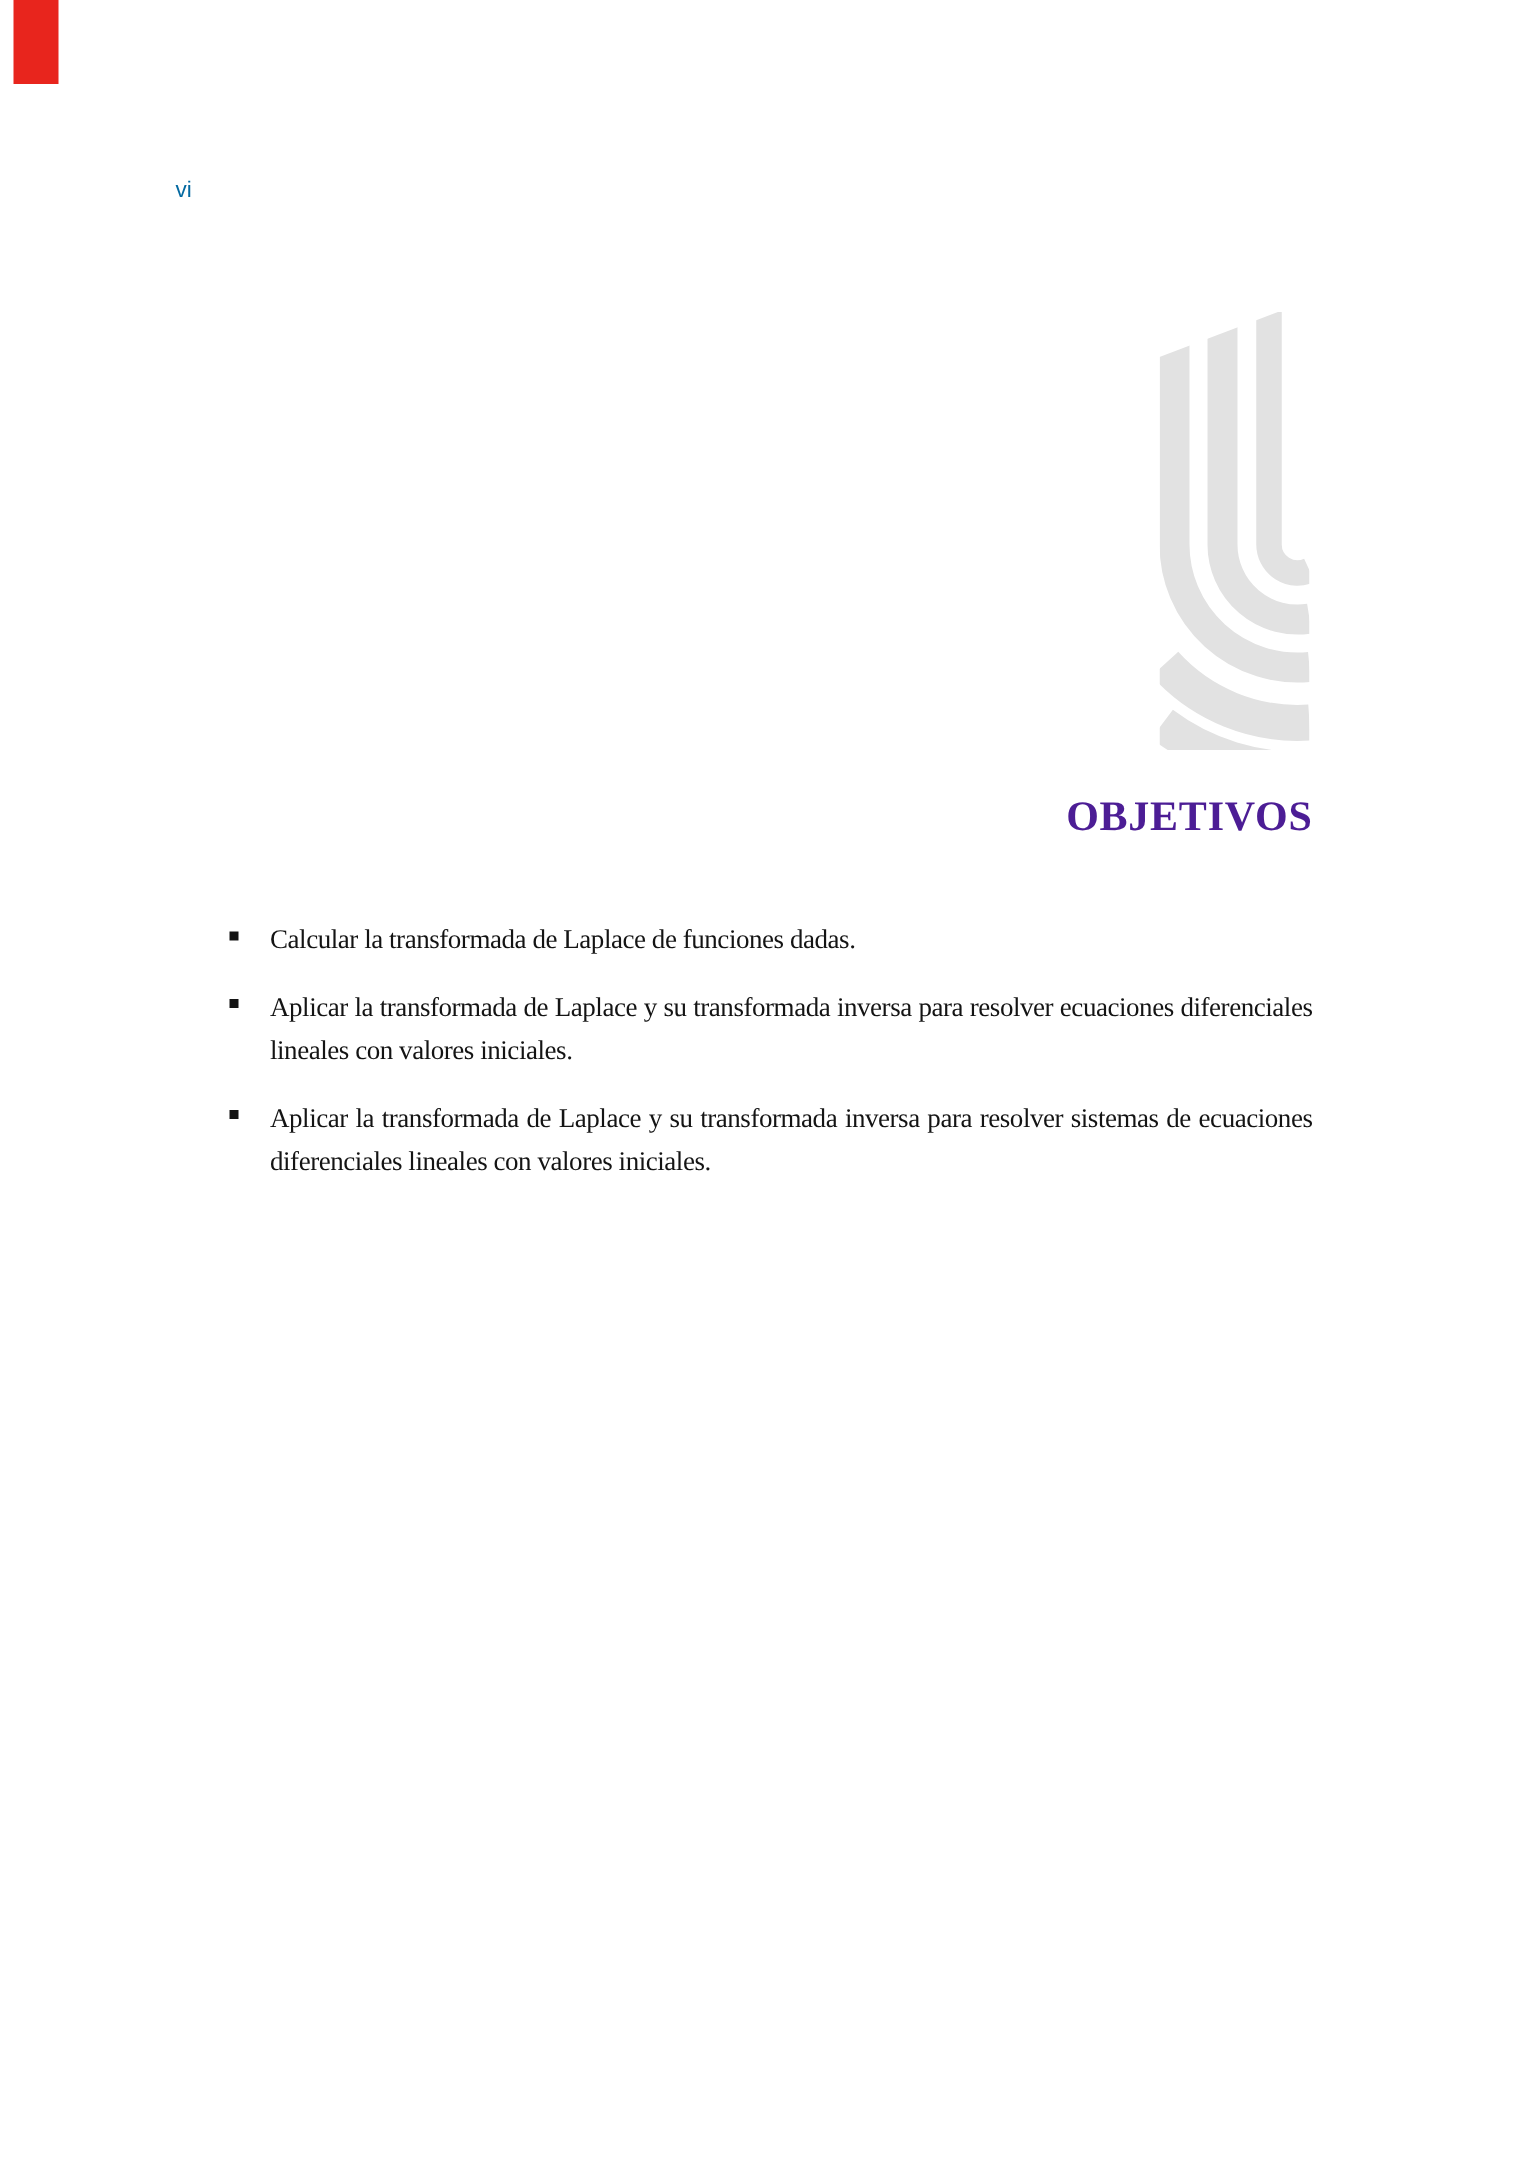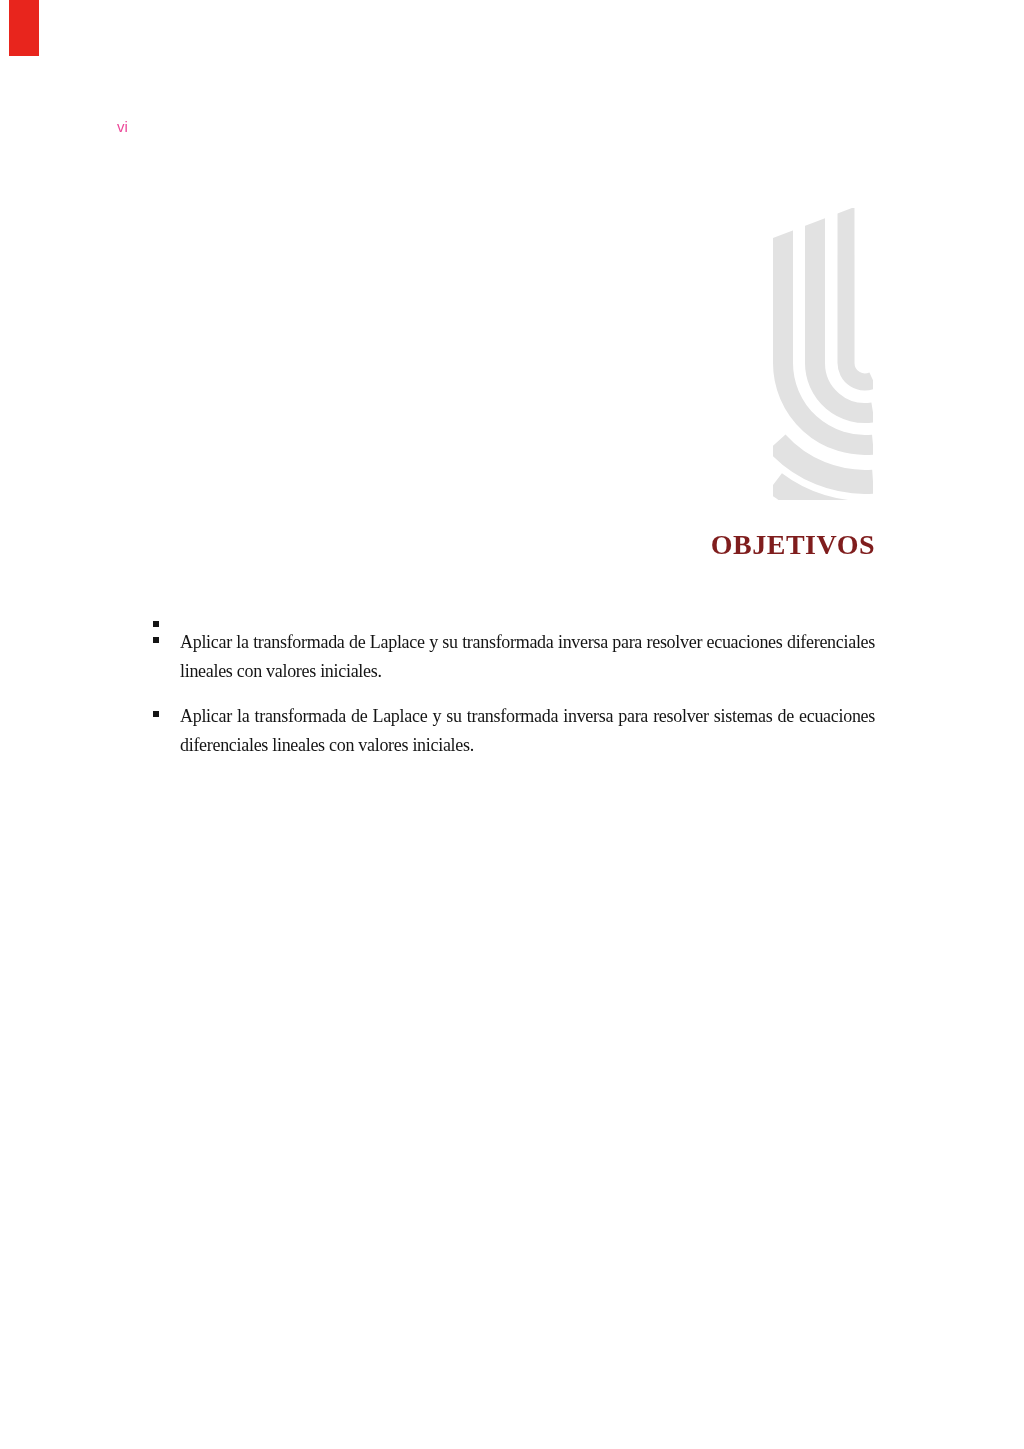--- a/index.html
+++ b/index.html
@@ -23,40 +23,40 @@
     height: 56px;
     background: #e8251d;
   }
   .page-number {
     position: absolute;
     left: 117px;
     top: 118px;
     font-family: "Liberation Sans", sans-serif;
     font-size: 15px;
     line-height: 18px;
-    color: #ec4899;
+    color: #0369a1;
   }
   .logo-wrap {
     position: absolute;
     left: 773px;
     top: 208px;
     width: 100px;
     height: 292px;
   }
   .section-title {
     position: absolute;
     top: 512px;
     left: 575px;
     width: 300px;
     text-align: right;
     font-family: "Liberation Serif", serif;
     font-size: 28px;
     line-height: 28px;
     letter-spacing: 0.5px;
-    color: #7f1d1d;
+    color: #4c1d95;
     white-space: nowrap;
   }
   ul.objectives {
     position: absolute;
     left: 152px;
     top: 612px;
     width: 723px;
     margin: 0;
     padding: 0;
     list-style: none;
@@ -102,20 +102,21 @@
       <path stroke-width="24" d="M1.7,274.8 A150,150 0 0 0 100,304.8"></path>
     </g>
   </svg>
 </div>
 
 <h1 class="section-title">OBJETIVOS</h1>
 
 <ul class="objectives">
   <li>
     <span class="bullet"></span>
+    <span>Calcular la transformada de Laplace de funciones dadas.</span>
   </li>
   <li>
     <span class="bullet"></span>
     <span>Aplicar la transformada de Laplace y su transformada inversa para resolver ecuaciones diferenciales lineales con valores iniciales.</span>
   </li>
   <li>
     <span class="bullet"></span>
     <span>Aplicar la transformada de Laplace y su transformada inversa para resolver sistemas de ecuaciones diferenciales lineales con valores iniciales.</span>
   </li>
 </ul>

